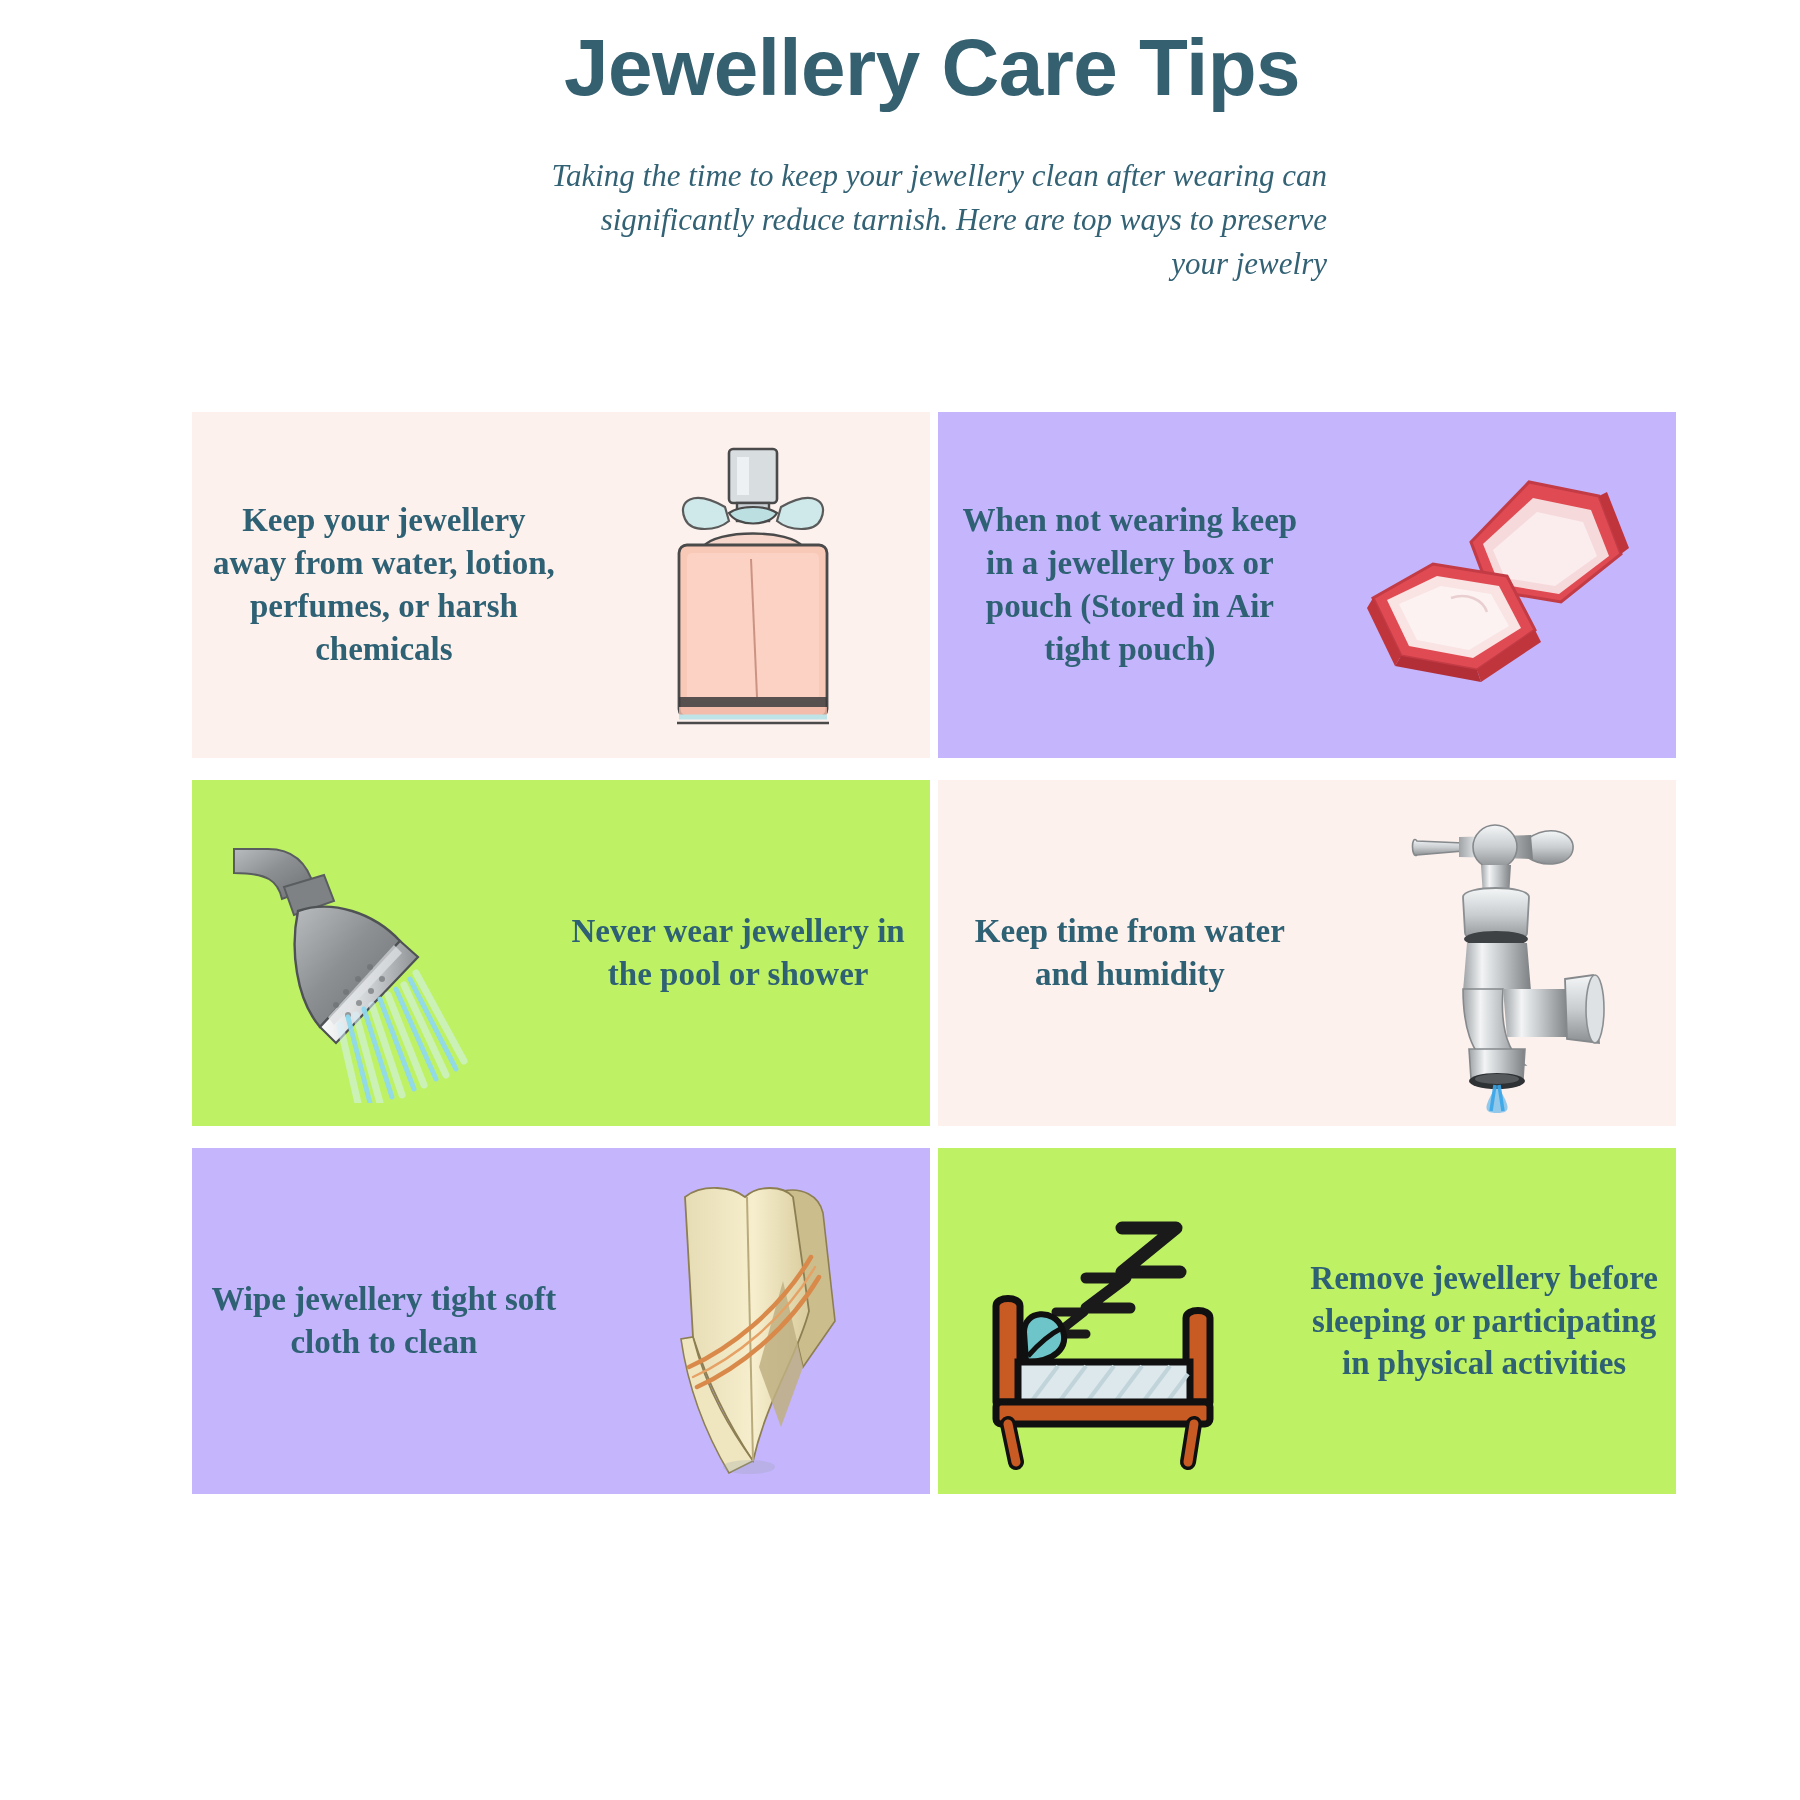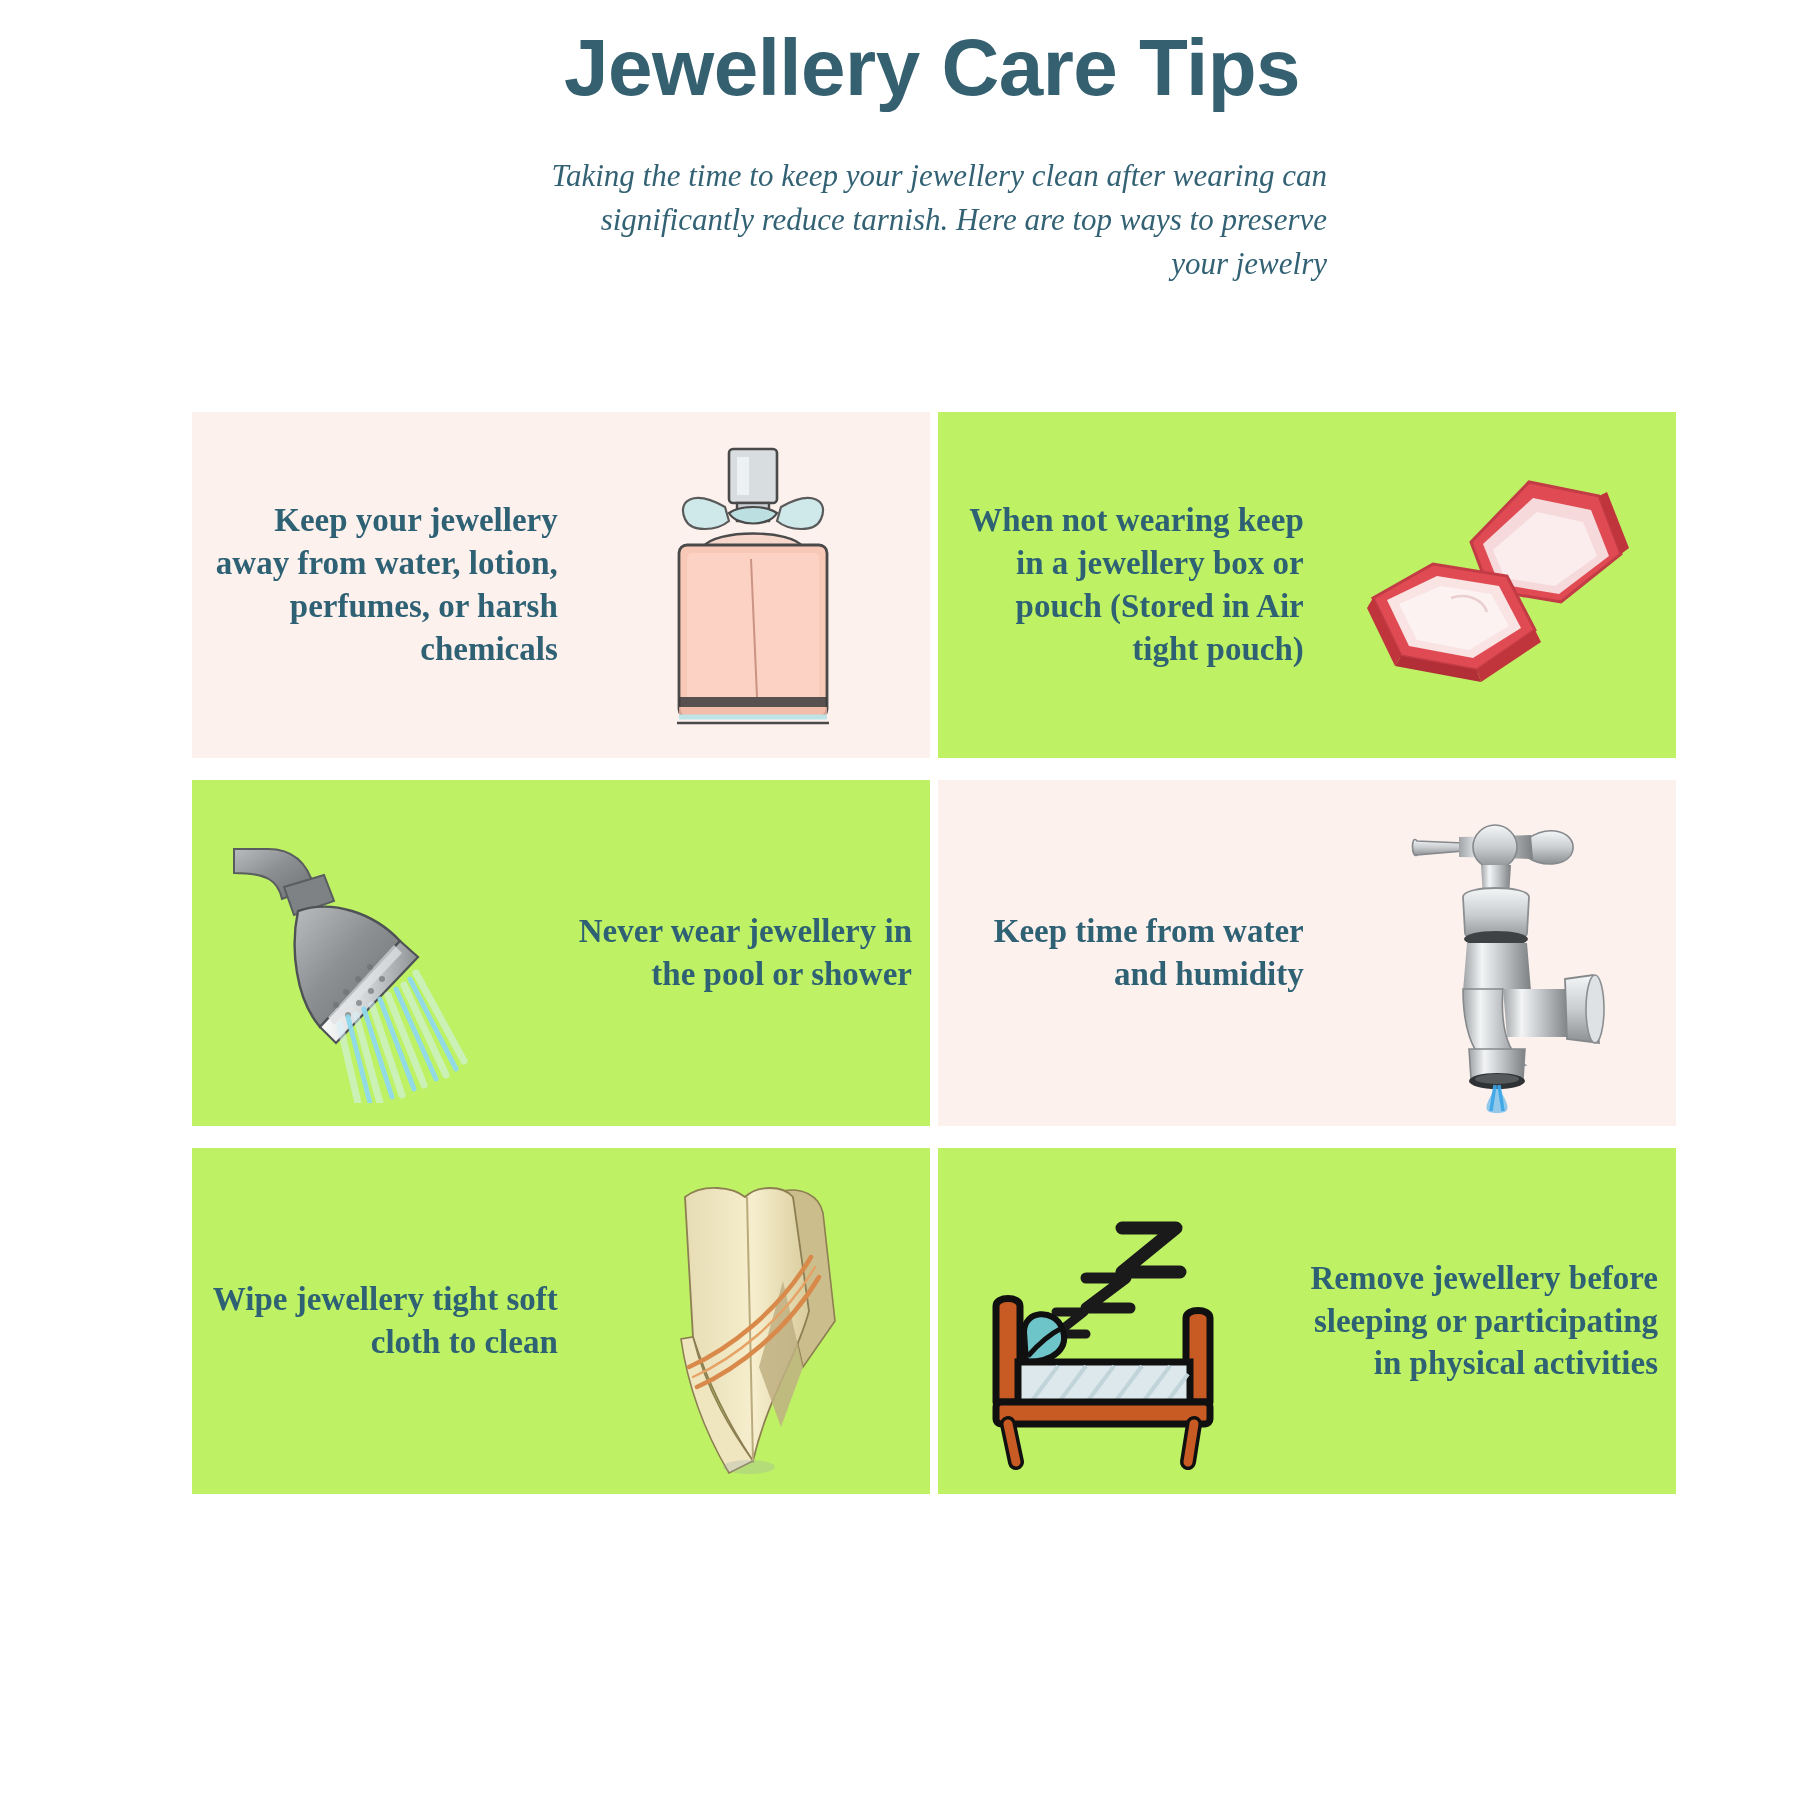--- a/index.html
+++ b/index.html
@@ -60,31 +60,31 @@
     row-gap: 22px;
   }
 
   .card {
     position: relative;
     display: flex;
     align-items: center;
     overflow: hidden;
   }
   .card.pink   { background: #fdf1ee; }
-  .card.blue   { background: #bef264; }
+  .card.blue   { background: #c4b5fd; }
   .card.yellow { background: #bef264; }
 
   .card.text-left  { flex-direction: row; }
   .card.text-right { flex-direction: row-reverse; }
 
   .card-text {
     flex: 0 0 52%;
     box-sizing: border-box;
     padding: 0 18px;
-    text-align: right;
+    text-align: center;
     font-family: "Liberation Serif", "DejaVu Serif", serif;
     font-weight: bold;
     font-size: 33px;
     line-height: 1.30;
     color: #2e6174;
   }
   .card-art {
     flex: 1 1 auto;
     position: relative;
     height: 100%;

